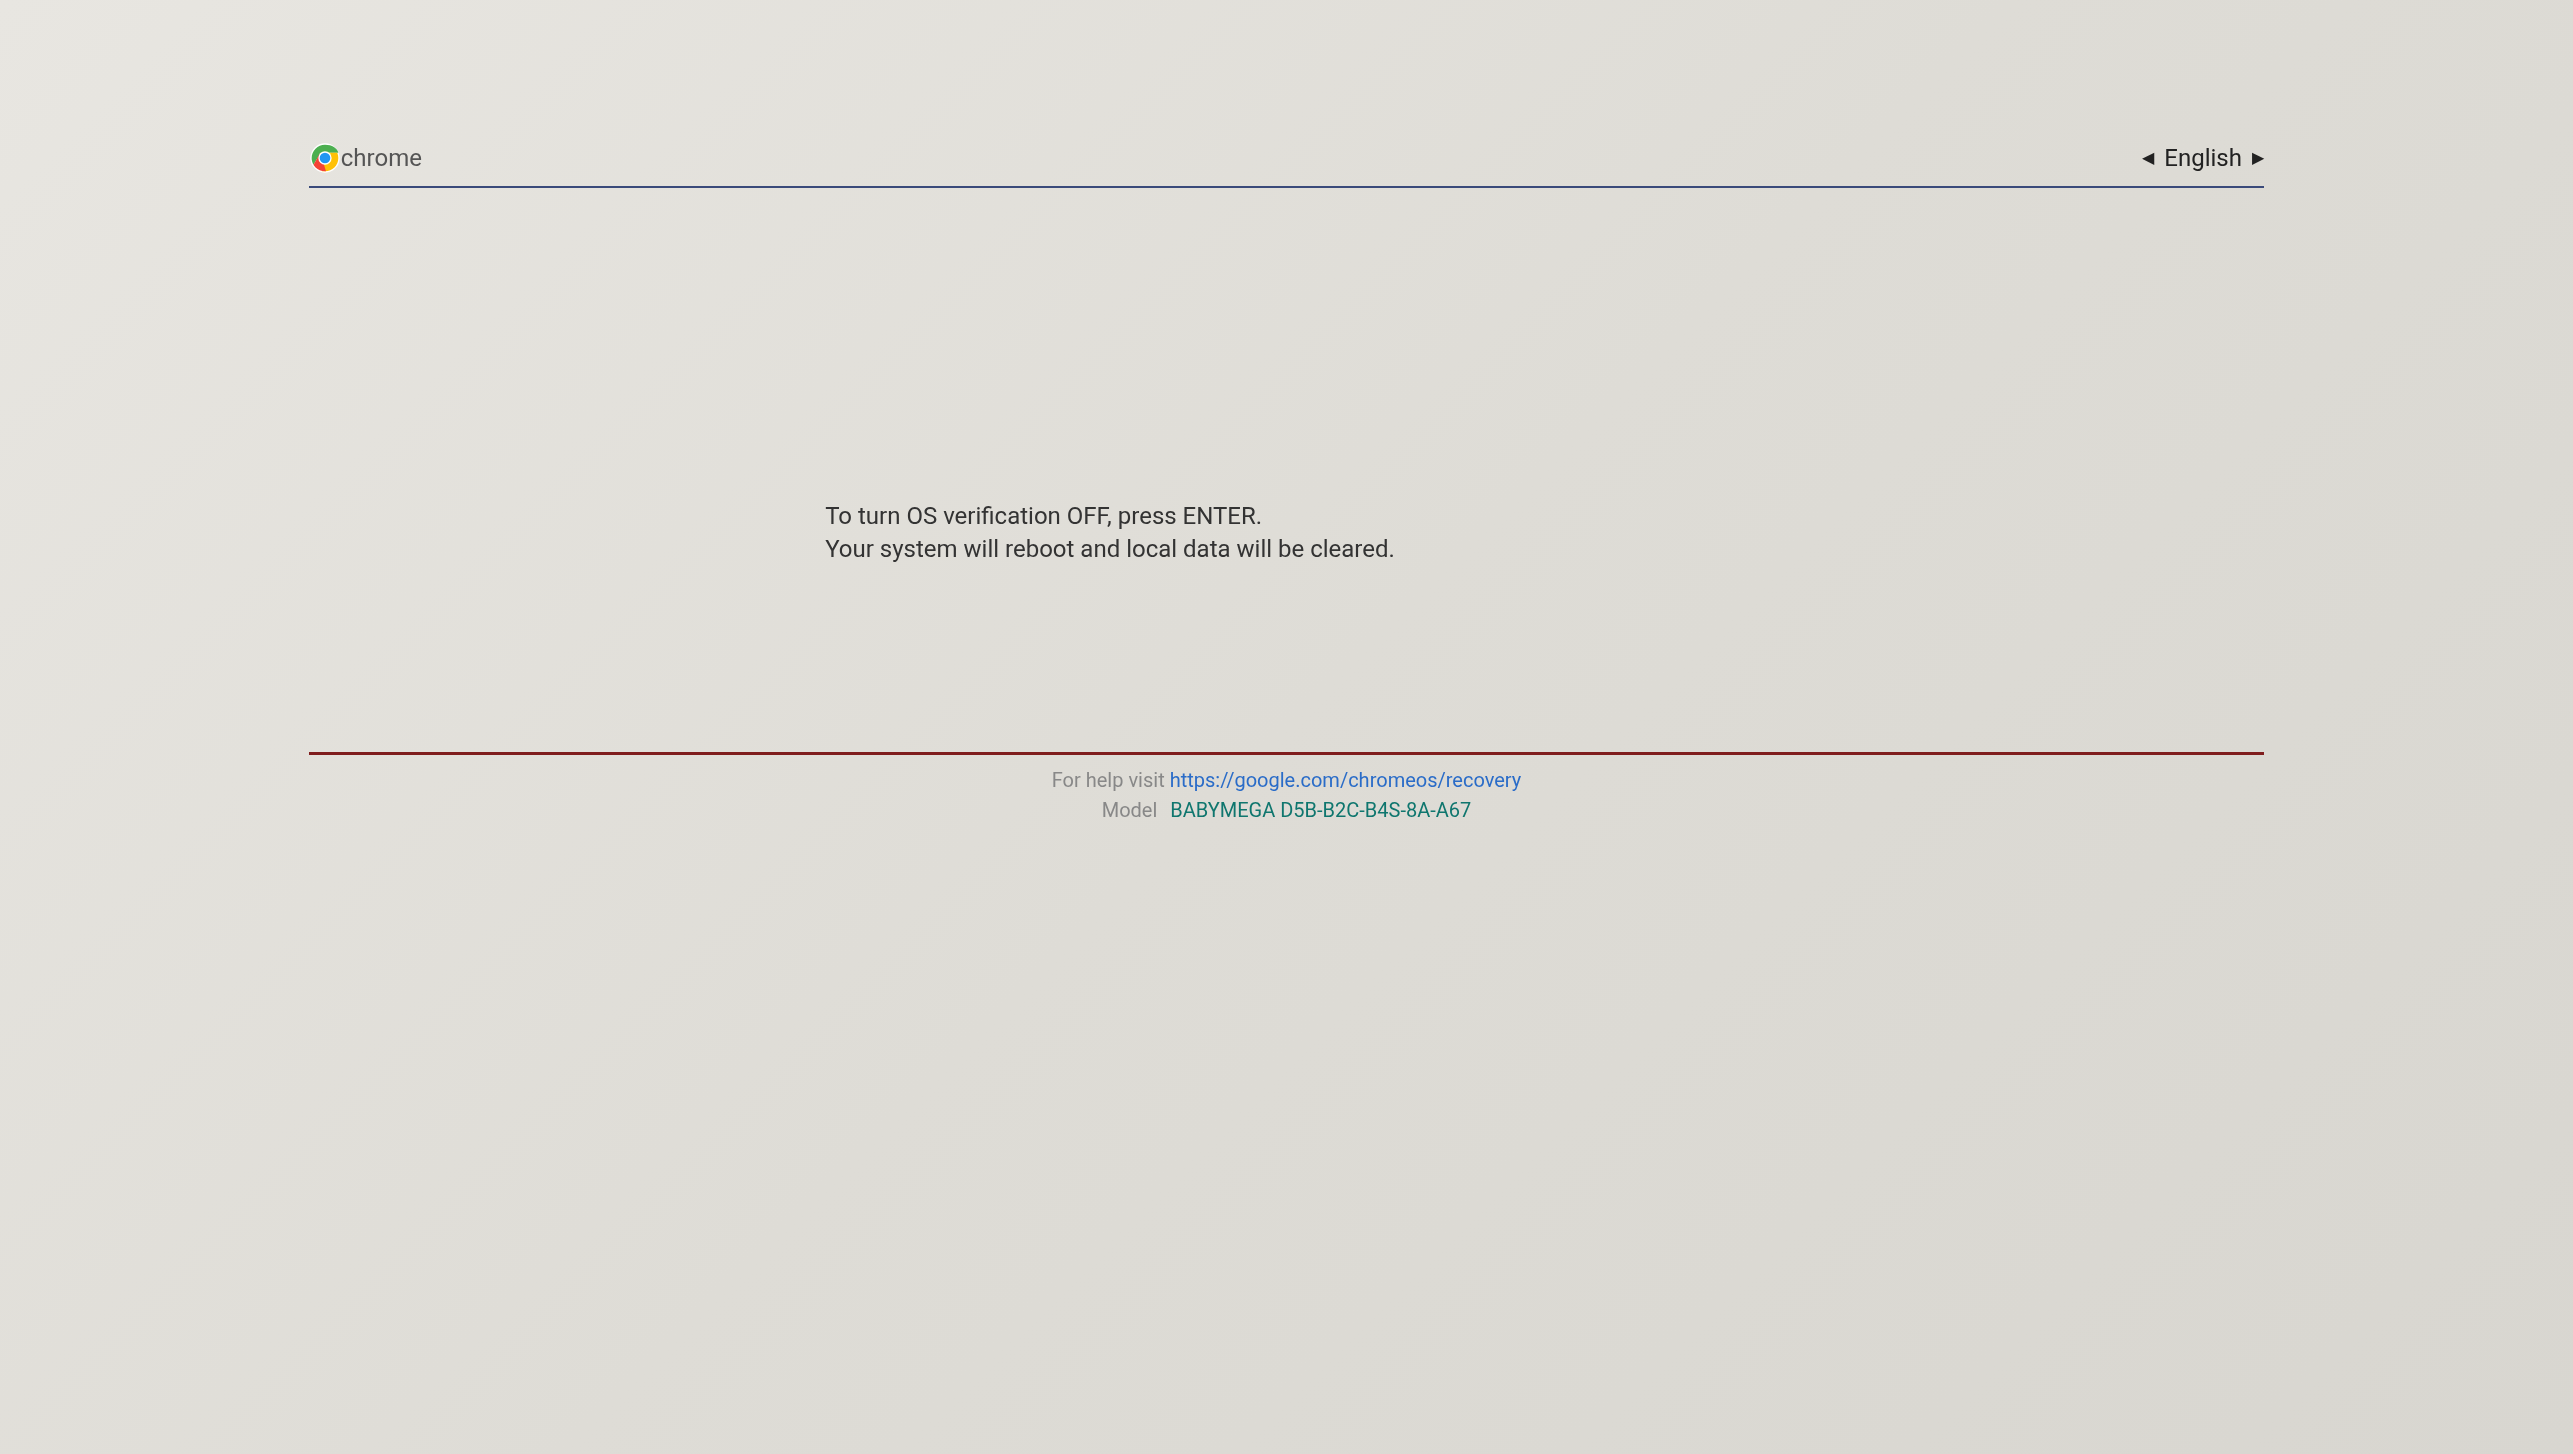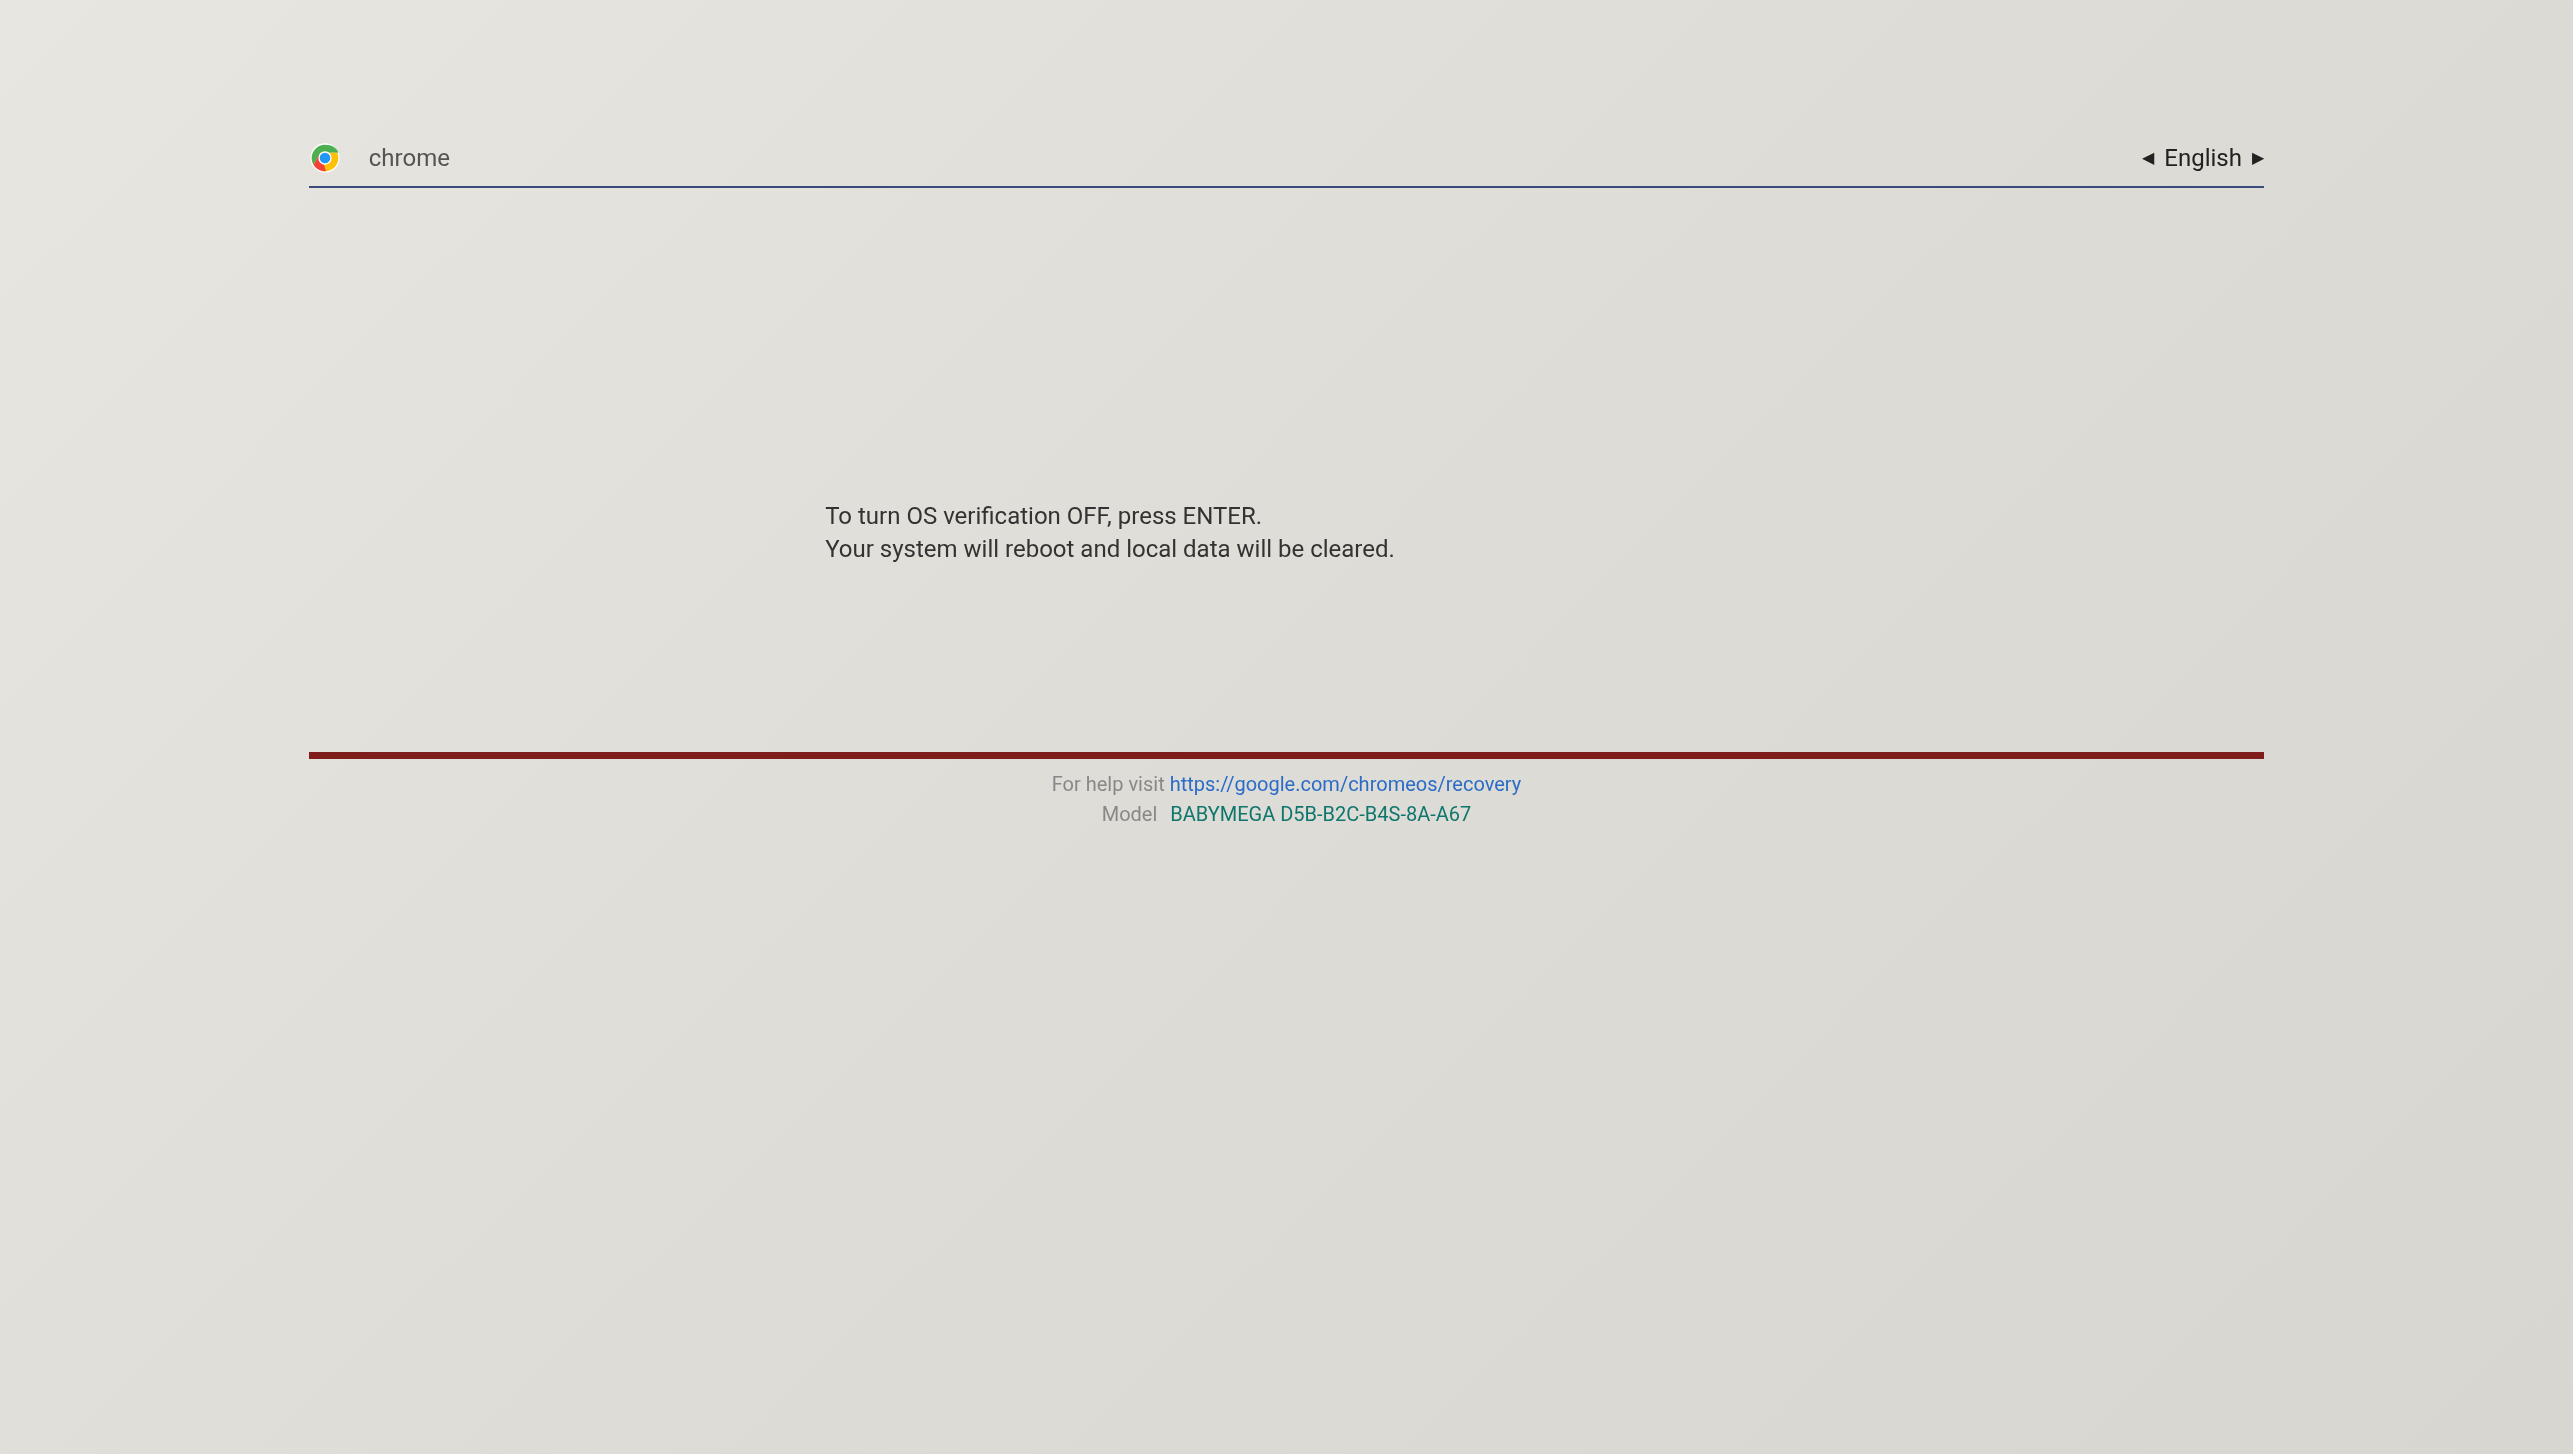--- a/index.html
+++ b/index.html
@@ -29,21 +29,21 @@
       display: flex;
       justify-content: space-between;
       align-items: center;
       border-bottom: 2px solid #3a4a7a;
       padding-bottom: 12px;
     }
     
     .logo-section {
       display: flex;
       align-items: center;
-      gap: 28px;
+      gap: 0;
     }
     
     .chrome-logo {
       width: 32px;
       height: 32px;
     }
     
     .chrome-text {
       font-size: 24px;
       color: #555;
@@ -79,21 +79,21 @@
     }
     
     .message-block-2 {
       margin-top: 30px;
     }
     
     .footer {
       position: absolute;
       width: 100%;
       top: 610px;
-      border-top: 7px solid #7f1d1d;
+      border-top: 3px solid #7f1d1d;
       padding-top: 10px;
       text-align: center;
     }
     
     .footer-line {
       font-size: 20px;
       line-height: 1.5;
     }
     
     .footer-label {

